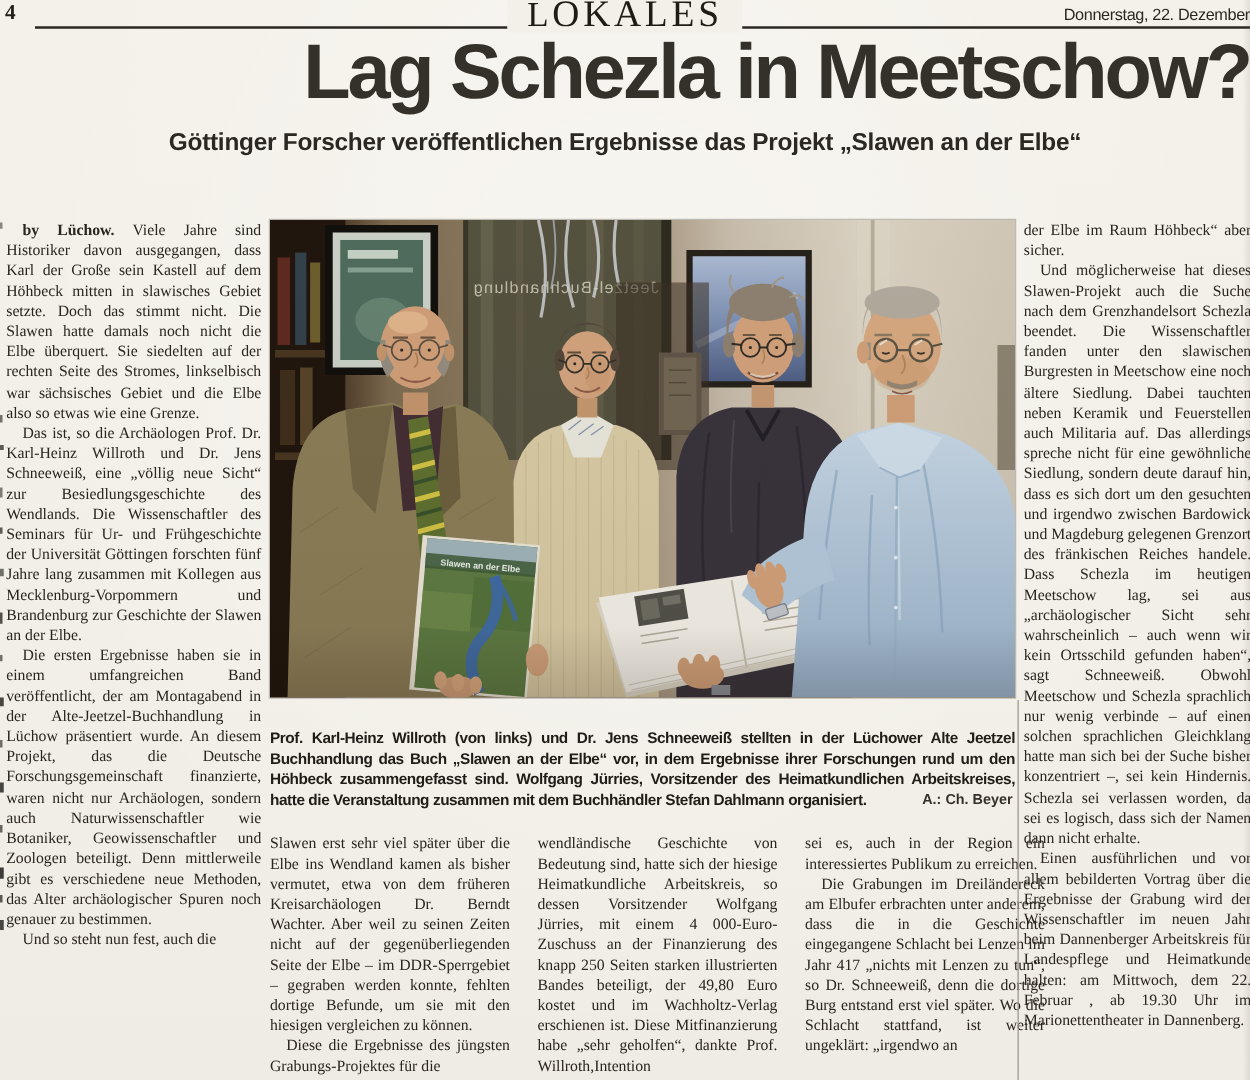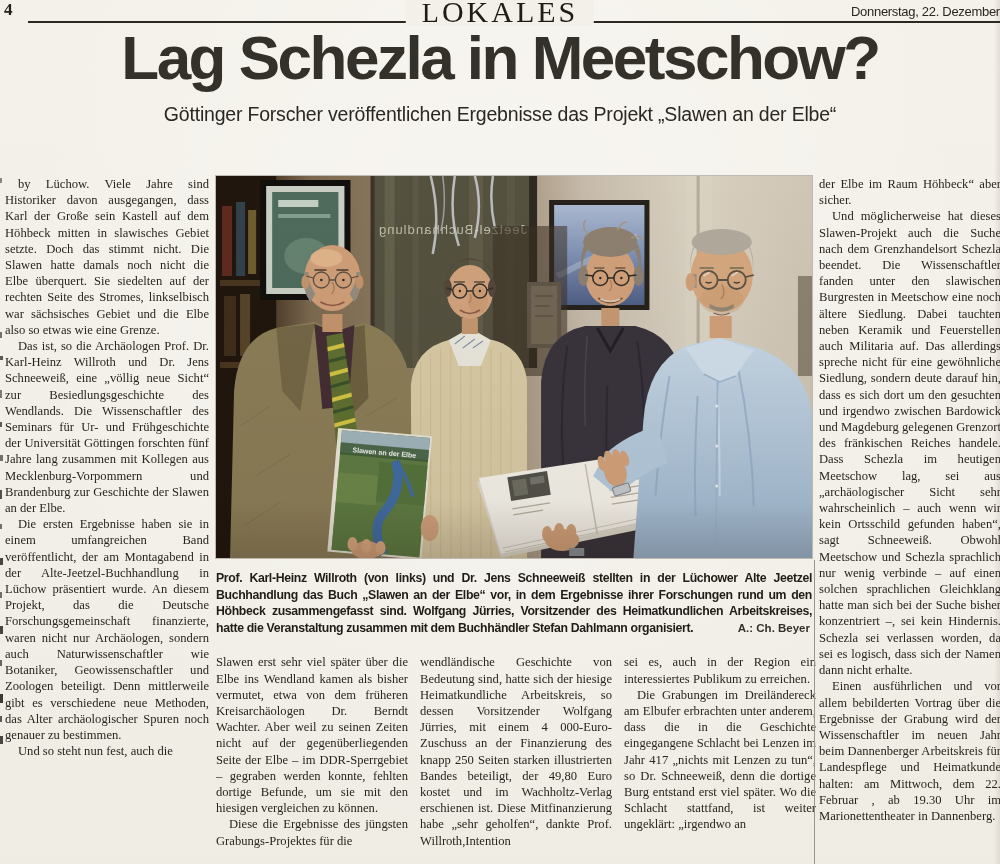--- a/index.html
+++ b/index.html
@@ -15,42 +15,42 @@
   
   .pagenum{position:absolute;left:4px;top:0px;font:bold 17px "Liberation Serif",serif;color:#23201b;}
   .mast-rule{position:absolute;left:28px;right:-40px;top:21px;height:2px;background:#2b2823;}
   .section-box{position:absolute;left:50%;transform:translateX(-50%);top:-1px;
     background:#f3f0e9;padding:0 16px;
     font-family:"Liberation Serif",serif;font-size:30px;letter-spacing:3px;color:#1f1c17;line-height:26px;}
   .section-box::first-letter{font-size:28px;}
   .mast-date{position:absolute;left:851px;top:4px;white-space:nowrap;
     font-family:"Liberation Sans",sans-serif;font-size:13px;letter-spacing:-.3px;color:#2a2722;}
   
-  h1{margin:26px 0 0 0;text-align:center;
+  h1{margin:26px 0 0 0;text-align:right;
     font-family:"Liberation Sans",sans-serif;font-weight:700;
     font-size:62px;line-height:1.04;letter-spacing:-2.5px;color:#34302a;}
   h2{margin:13px 0 0 0;text-align:center;
-    font-family:"Liberation Sans",sans-serif;font-weight:400;
+    font-family:"Liberation Sans",sans-serif;font-weight:700;
     font-size:19.5px;letter-spacing:-.2px;color:#2b2722;}
   
   .content{position:absolute;left:5px;top:176px;width:994px;
     display:grid;grid-template-columns:204px 596px 182px;column-gap:7px;}
   .bodytext p{margin:0;font-size:12.6px;line-height:16.2px;text-align:justify;
     text-indent:13px;hyphens:auto;-webkit-hyphens:auto;}
   .bodytext p.cont{text-indent:0;}
-  .dateline{font-weight:normal;}
+  .dateline{font-weight:bold;}
   .photo-wrap{width:596px;}
   .photo-frame{width:596px;height:382px;overflow:hidden;background:#6b5a46;
     box-shadow:0 0 0 1px rgba(90,80,65,.35);}
-  .caption{position:relative;margin-top:12px;
+  .caption{position:relative;margin-top:24px;
     font-family:"Liberation Sans",sans-serif;font-weight:700;
     font-size:12.3px;line-height:16.6px;letter-spacing:-.35px;color:#201d18;text-align:justify;}
   .credit{position:absolute;right:2px;bottom:0;font-weight:700;font-size:11.5px;
     letter-spacing:0;color:#35312a;background:transparent;}
-  .bottom-cols{display:grid;grid-template-columns:192px 192px 192px;column-gap:12px;margin-top:18px;}
+  .bottom-cols{display:grid;grid-template-columns:192px 192px 192px;column-gap:22px;margin-top:18px;}
   
   .vrule{position:absolute;left:814px;top:560px;height:304px;width:1px;background:#9b968b;}
   .edge-shade{position:absolute;right:0;top:0;bottom:0;width:6px;
     background:linear-gradient(90deg,rgba(0,0,0,0),rgba(70,60,45,.10));}
   .scanmark{position:absolute;left:0;background:#1d1b17;}
 </style>
 </head>
 <body>
 
 <div class="page">

